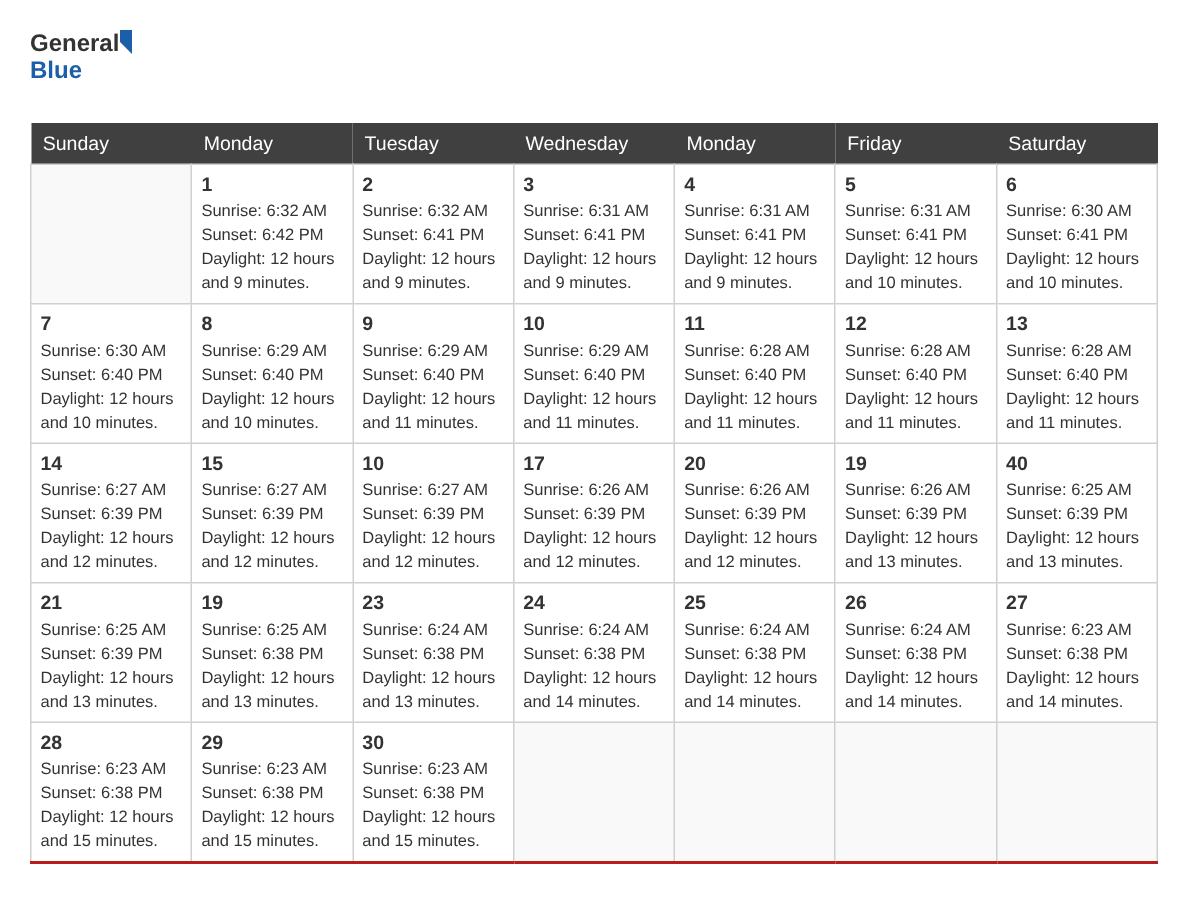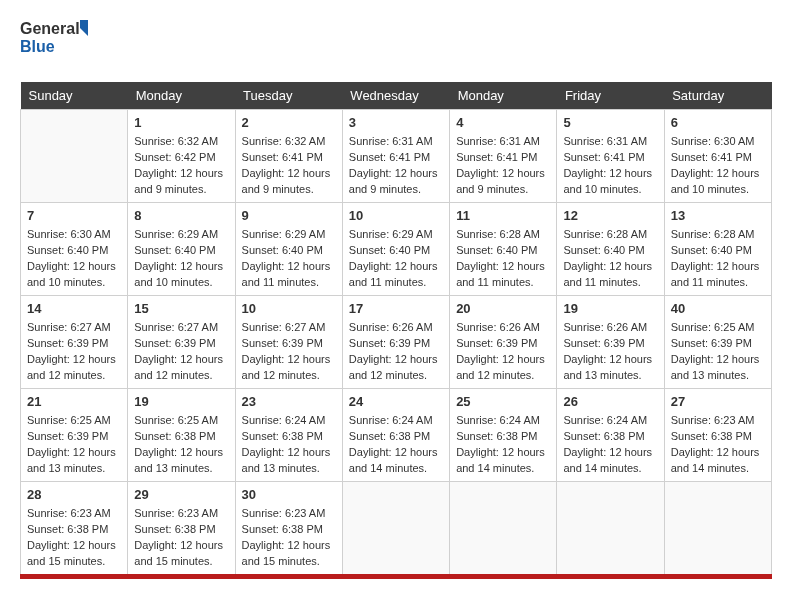--- a/index.html
+++ b/index.html
@@ -50,21 +50,21 @@
     .calendar td {
       border: 1px solid #d0d0d0;
       vertical-align: top;
       padding: 4px 6px;
       width: calc(100% / 7);
       min-height: 80px;
       color: #333;
       line-height: 1.4;
     }
     .calendar tr:last-child td {
-      border-bottom: 5px solid #b91c1c;
+      border-bottom: 2px solid #b91c1c;
     }
     .day-num {
       font-size: 13px;
       font-weight: bold;
       display: block;
       margin-bottom: 2px;
     }
     .day-info {
       font-size: 11px;
       color: #333;

